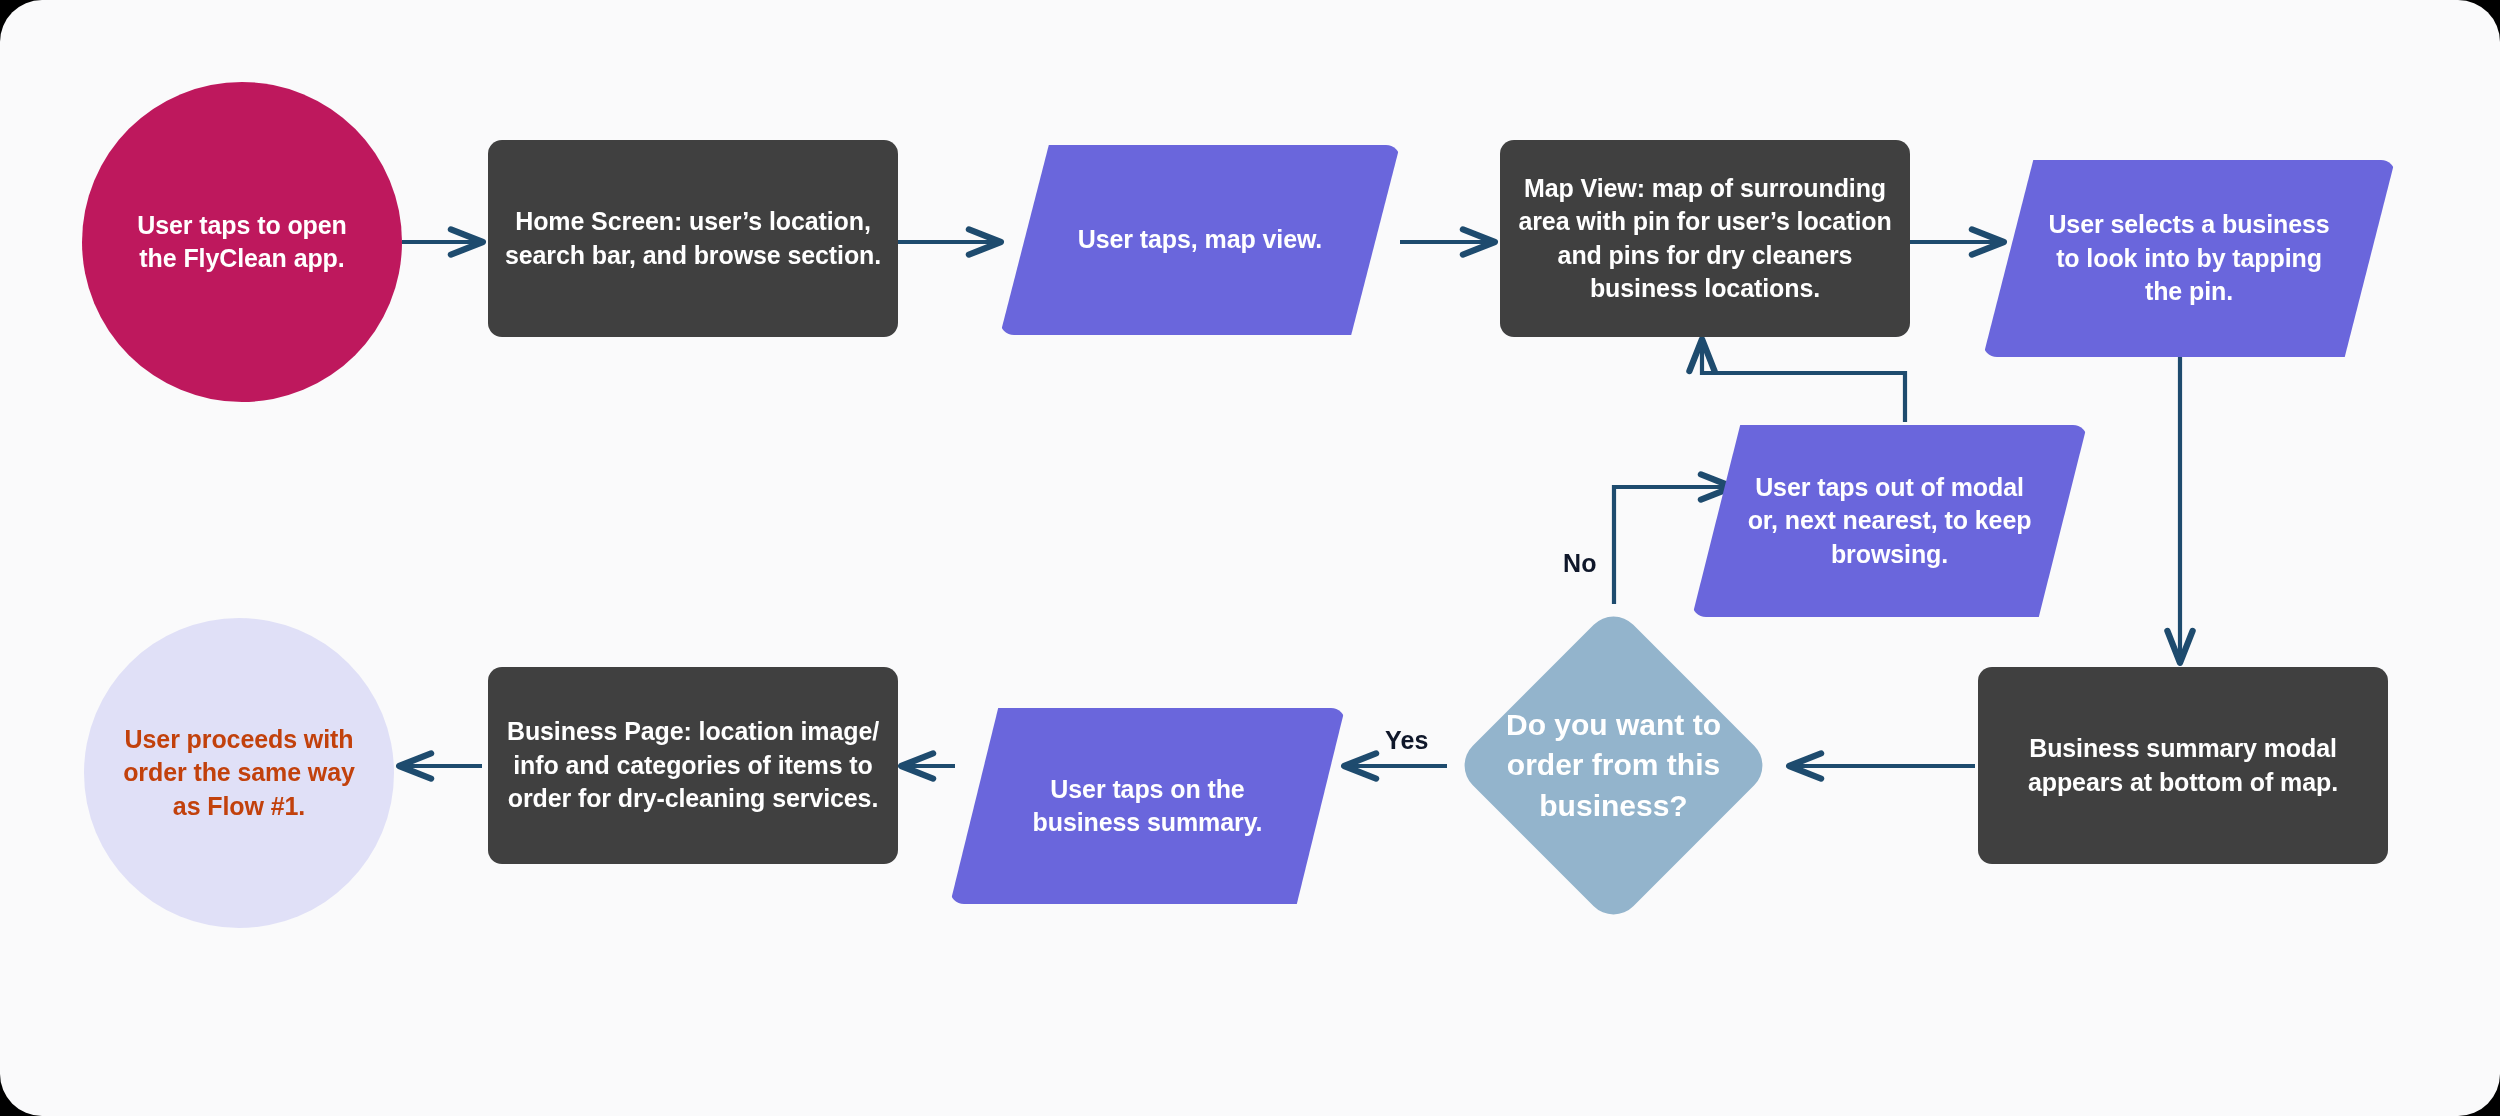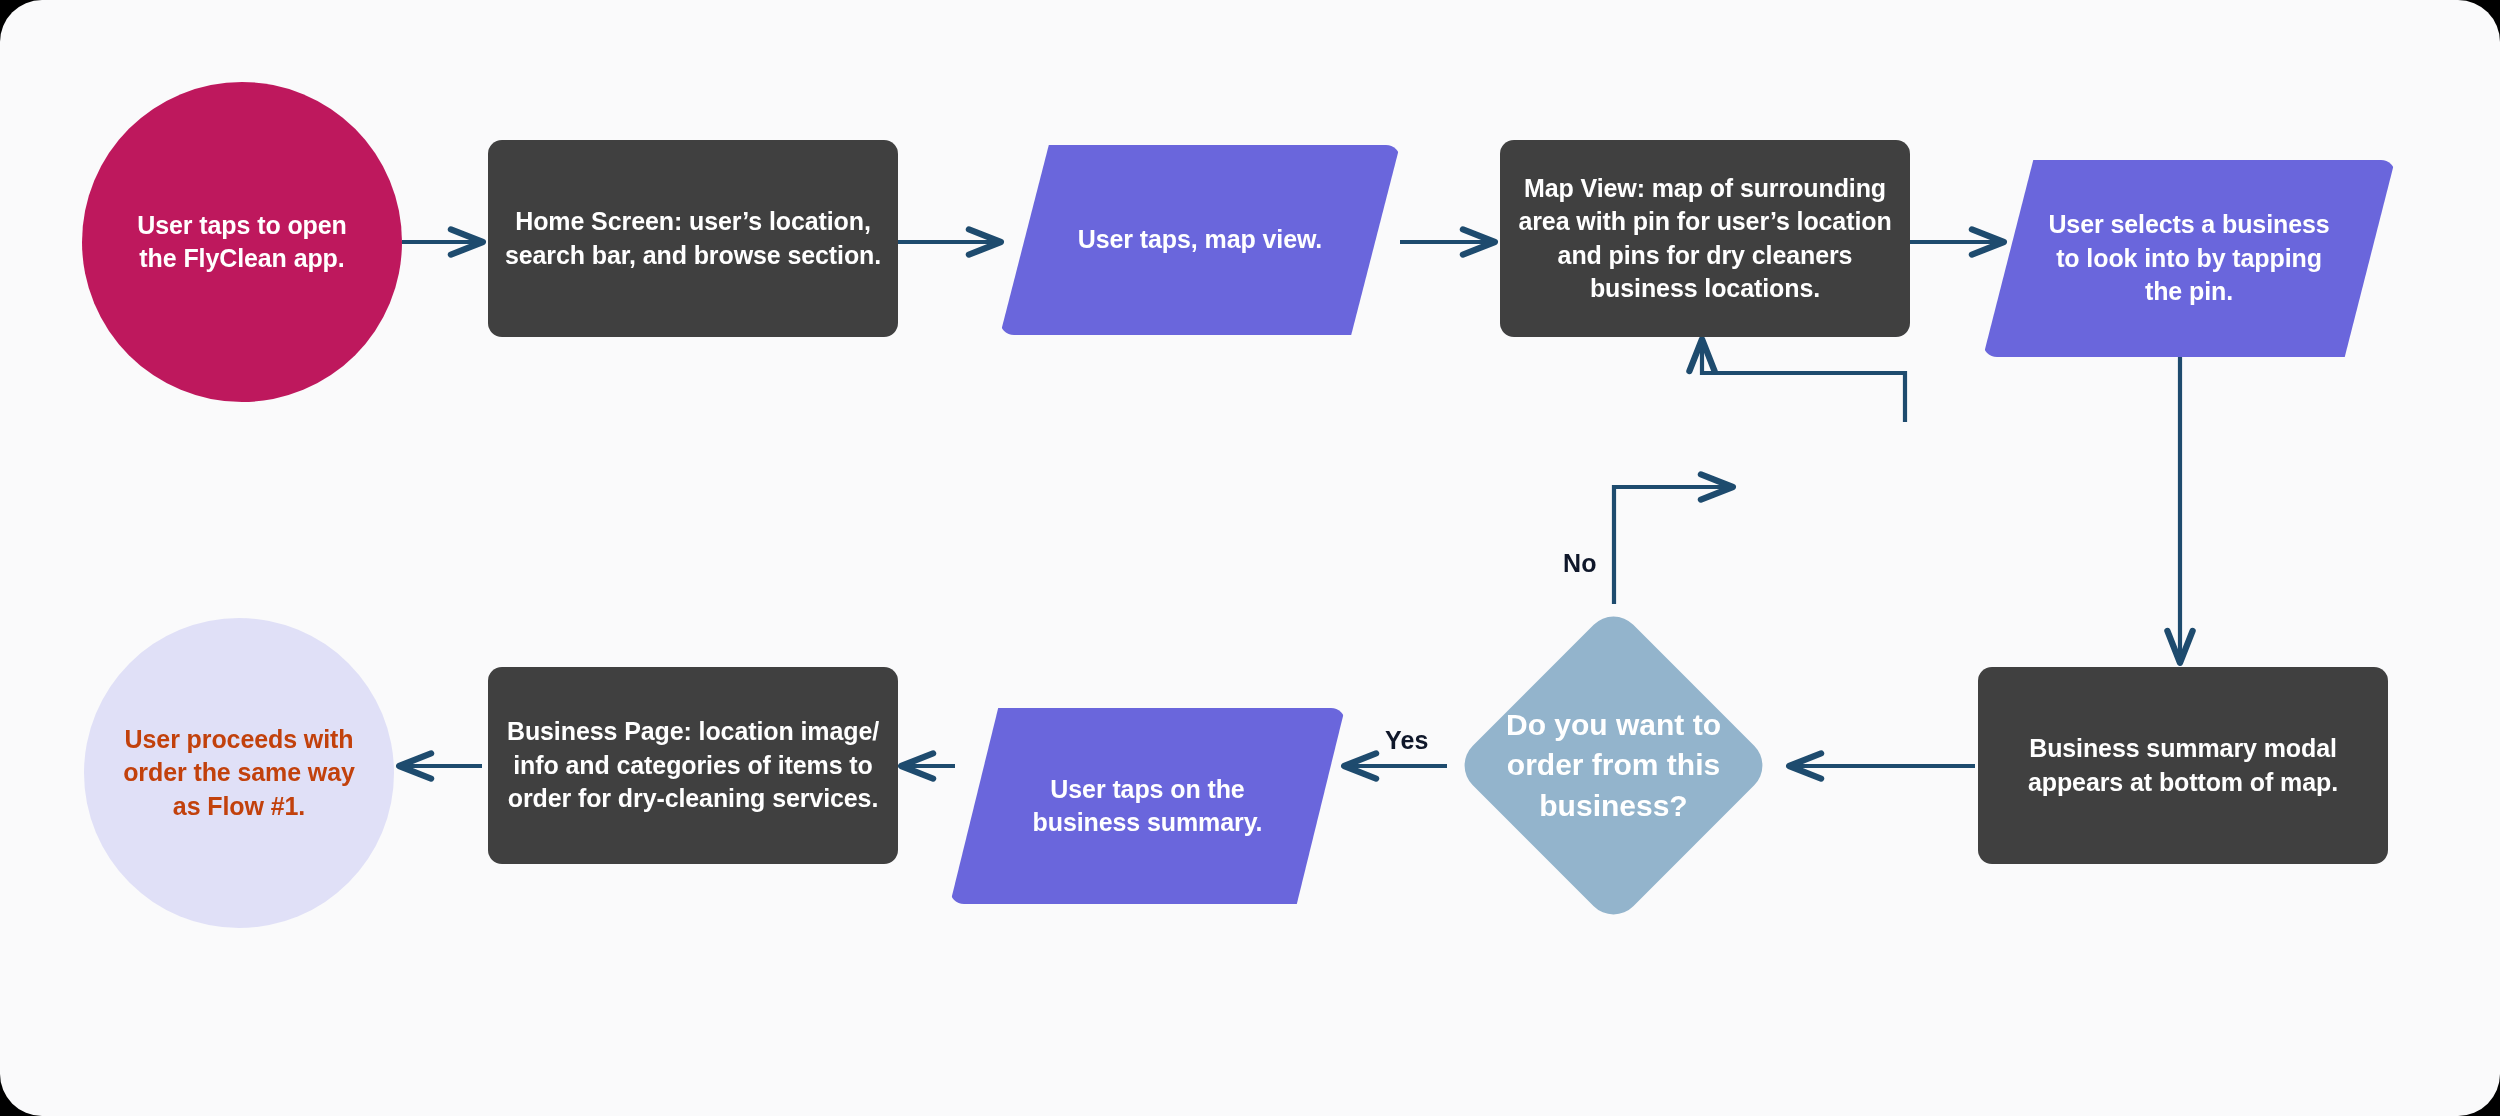--- a/index.html
+++ b/index.html
@@ -164,20 +164,27 @@
   </div>
 
   <div class="node para-purple" style="left:1983px; top:140px; width:412px; height:197px; font-size:25px;margin-top:20px;">
     <div class="para-inner">
       <span class="txt">User selects a business
 to look into by tapping
 the pin.</span>
     </div>
   </div>
 
+  <div class="node para-purple" style="left:1692px; top:425px; width:395px; height:192px; font-size:25px;">
+    <div class="para-inner">
+      <span class="txt">User taps out of modal
+or, next nearest, to keep
+browsing.</span>
+    </div>
+  </div>
 
   <div class="diamond-wrap" style="left:1500px; top:652px; width:227px; height:227px;">
     <div class="diamond-shape"></div>
     <div class="diamond-label" style="font-size:30px;">
       <span class="txt">Do you want to
 order from this
 business?</span>
     </div>
   </div>
 

